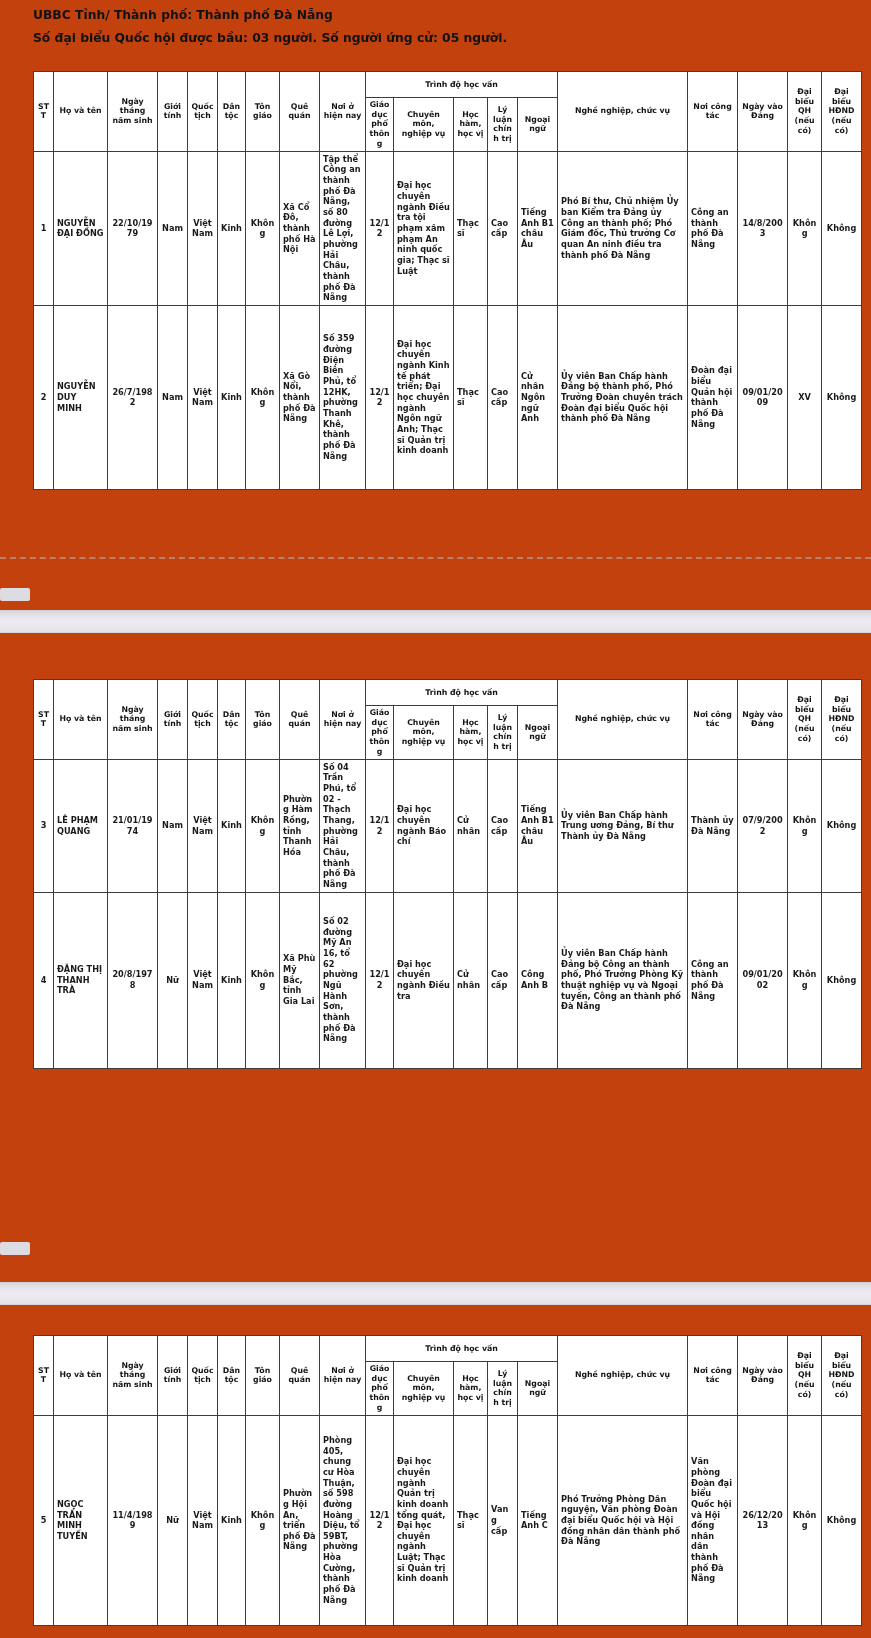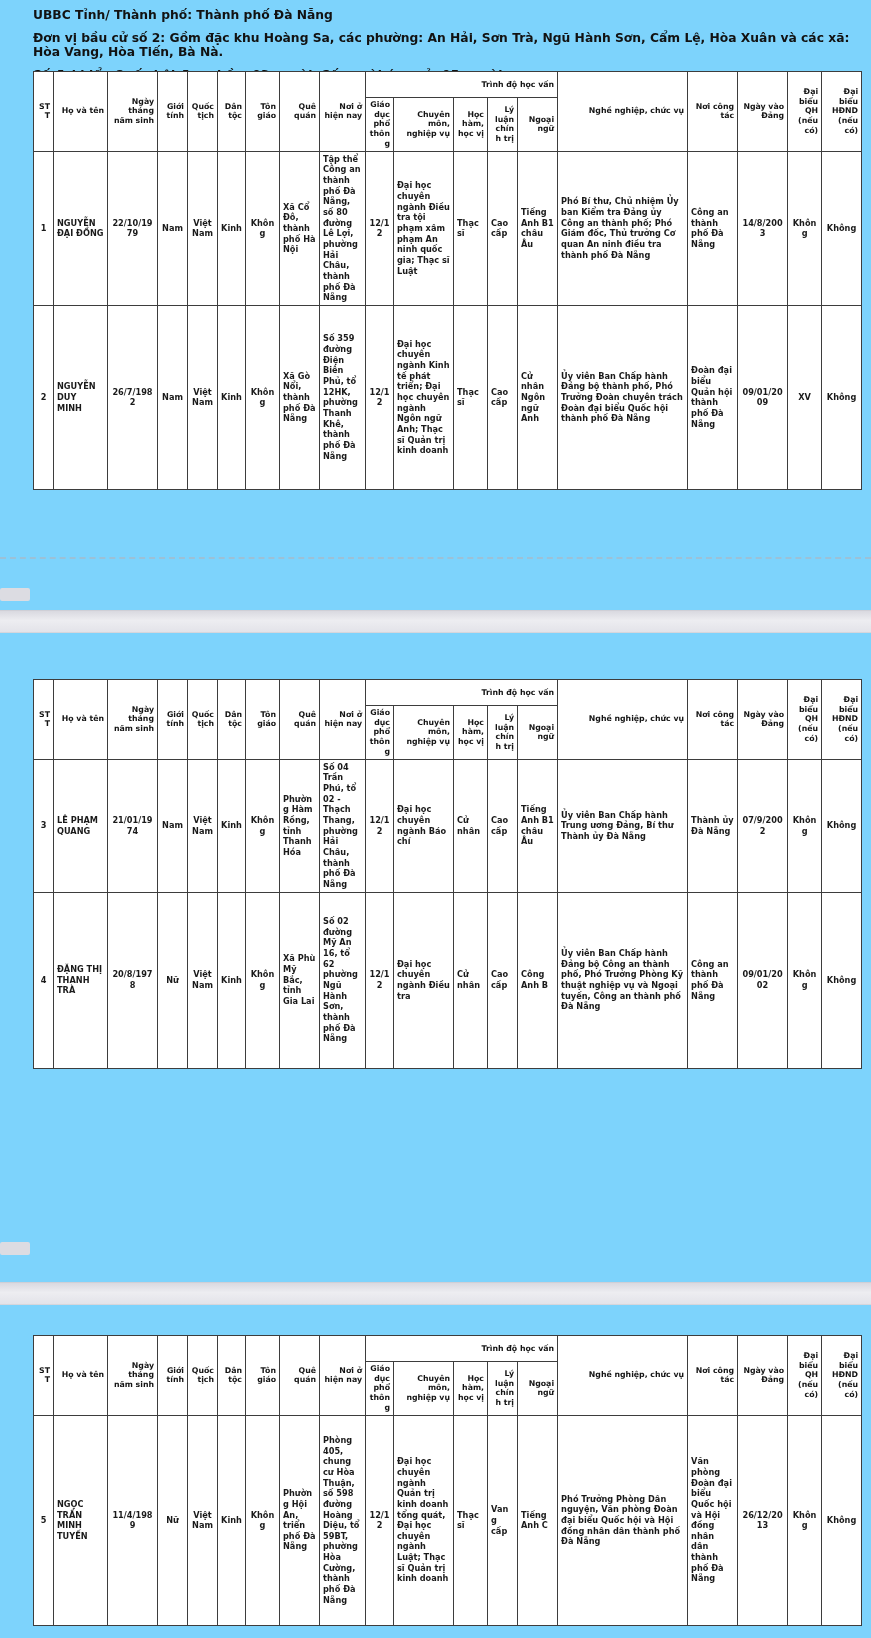--- a/index.html
+++ b/index.html
@@ -1,31 +1,31 @@
 <!DOCTYPE html>
 <html><head>
 <meta charset="utf-8">
 <style>
   html,body{margin:0;padding:0;background:#ffffff;}
   body{width:871px;height:1638px;}
   .doc{
-    position:relative;width:871px;height:1638px;background:#7dd3fc;overflow:hidden;
+    position:relative;width:871px;height:1638px;background:#c2410c;overflow:hidden;
     font-family:"DejaVu Sans","Liberation Sans",sans-serif;color:#161616;
   }
   .doc-header{position:absolute;top:8px;left:33px;right:6px;}
   .doc-header p{margin:0 0 9px 0;font-size:12.3px;font-weight:700;line-height:14px;color:#121212;}
   .tbl{
     position:absolute;left:33px;width:828px;
     border-collapse:collapse;table-layout:fixed;background:#fff;
   }
   .tbl th,.tbl td{
     border:1px solid #3d3d3d;padding:2px 3px;overflow:hidden;word-wrap:break-word;
   }
   .tbl th{
-    font-size:7.8px;font-weight:700;text-align:right;vertical-align:middle;line-height:1.25;color:#141414;
+    font-size:7.8px;font-weight:700;text-align:center;vertical-align:middle;line-height:1.25;color:#141414;
   }
   .tbl td{
     font-size:8.2px;font-weight:600;line-height:1.3;vertical-align:middle;color:#1a1a1a;
   }
   .tbl thead tr.hrow1{height:26px;}
   .tbl thead tr.hrow2{height:40px;}
   td.al-c{text-align:center;}
   td.al-l{text-align:left;}
   .t1{top:71px;}
   .t2{top:679px;}
@@ -47,21 +47,20 @@
   .stub1{top:588px;}
   .stub2{top:1242px;}
 </style>
 </head>
 <body>
 
 <div class="doc">
 
   <div class="doc-header">
     <p>UBBC Tỉnh/ Thành phố: Thành phố Đà Nẵng</p>
-    <p>Đơn vị bầu cử số 2: Gồm đặc khu Hoàng Sa, các phường: An Hải, Sơn Trà, Ngũ Hành Sơn, Cẩm Lệ, Hòa Xuân và các xã: Hòa Vang, Hòa Tiến, Bà Nà.</p>
     <p>Số đại biểu Quốc hội được bầu: 03 người. Số người ứng cử: 05 người.</p>
   </div>
 
   <table class="tbl t1">
       <colgroup>
         <col style="width: 20px;">
         <col style="width: 54px;">
         <col style="width: 50px;">
         <col style="width: 30px;">
         <col style="width: 30px;">

